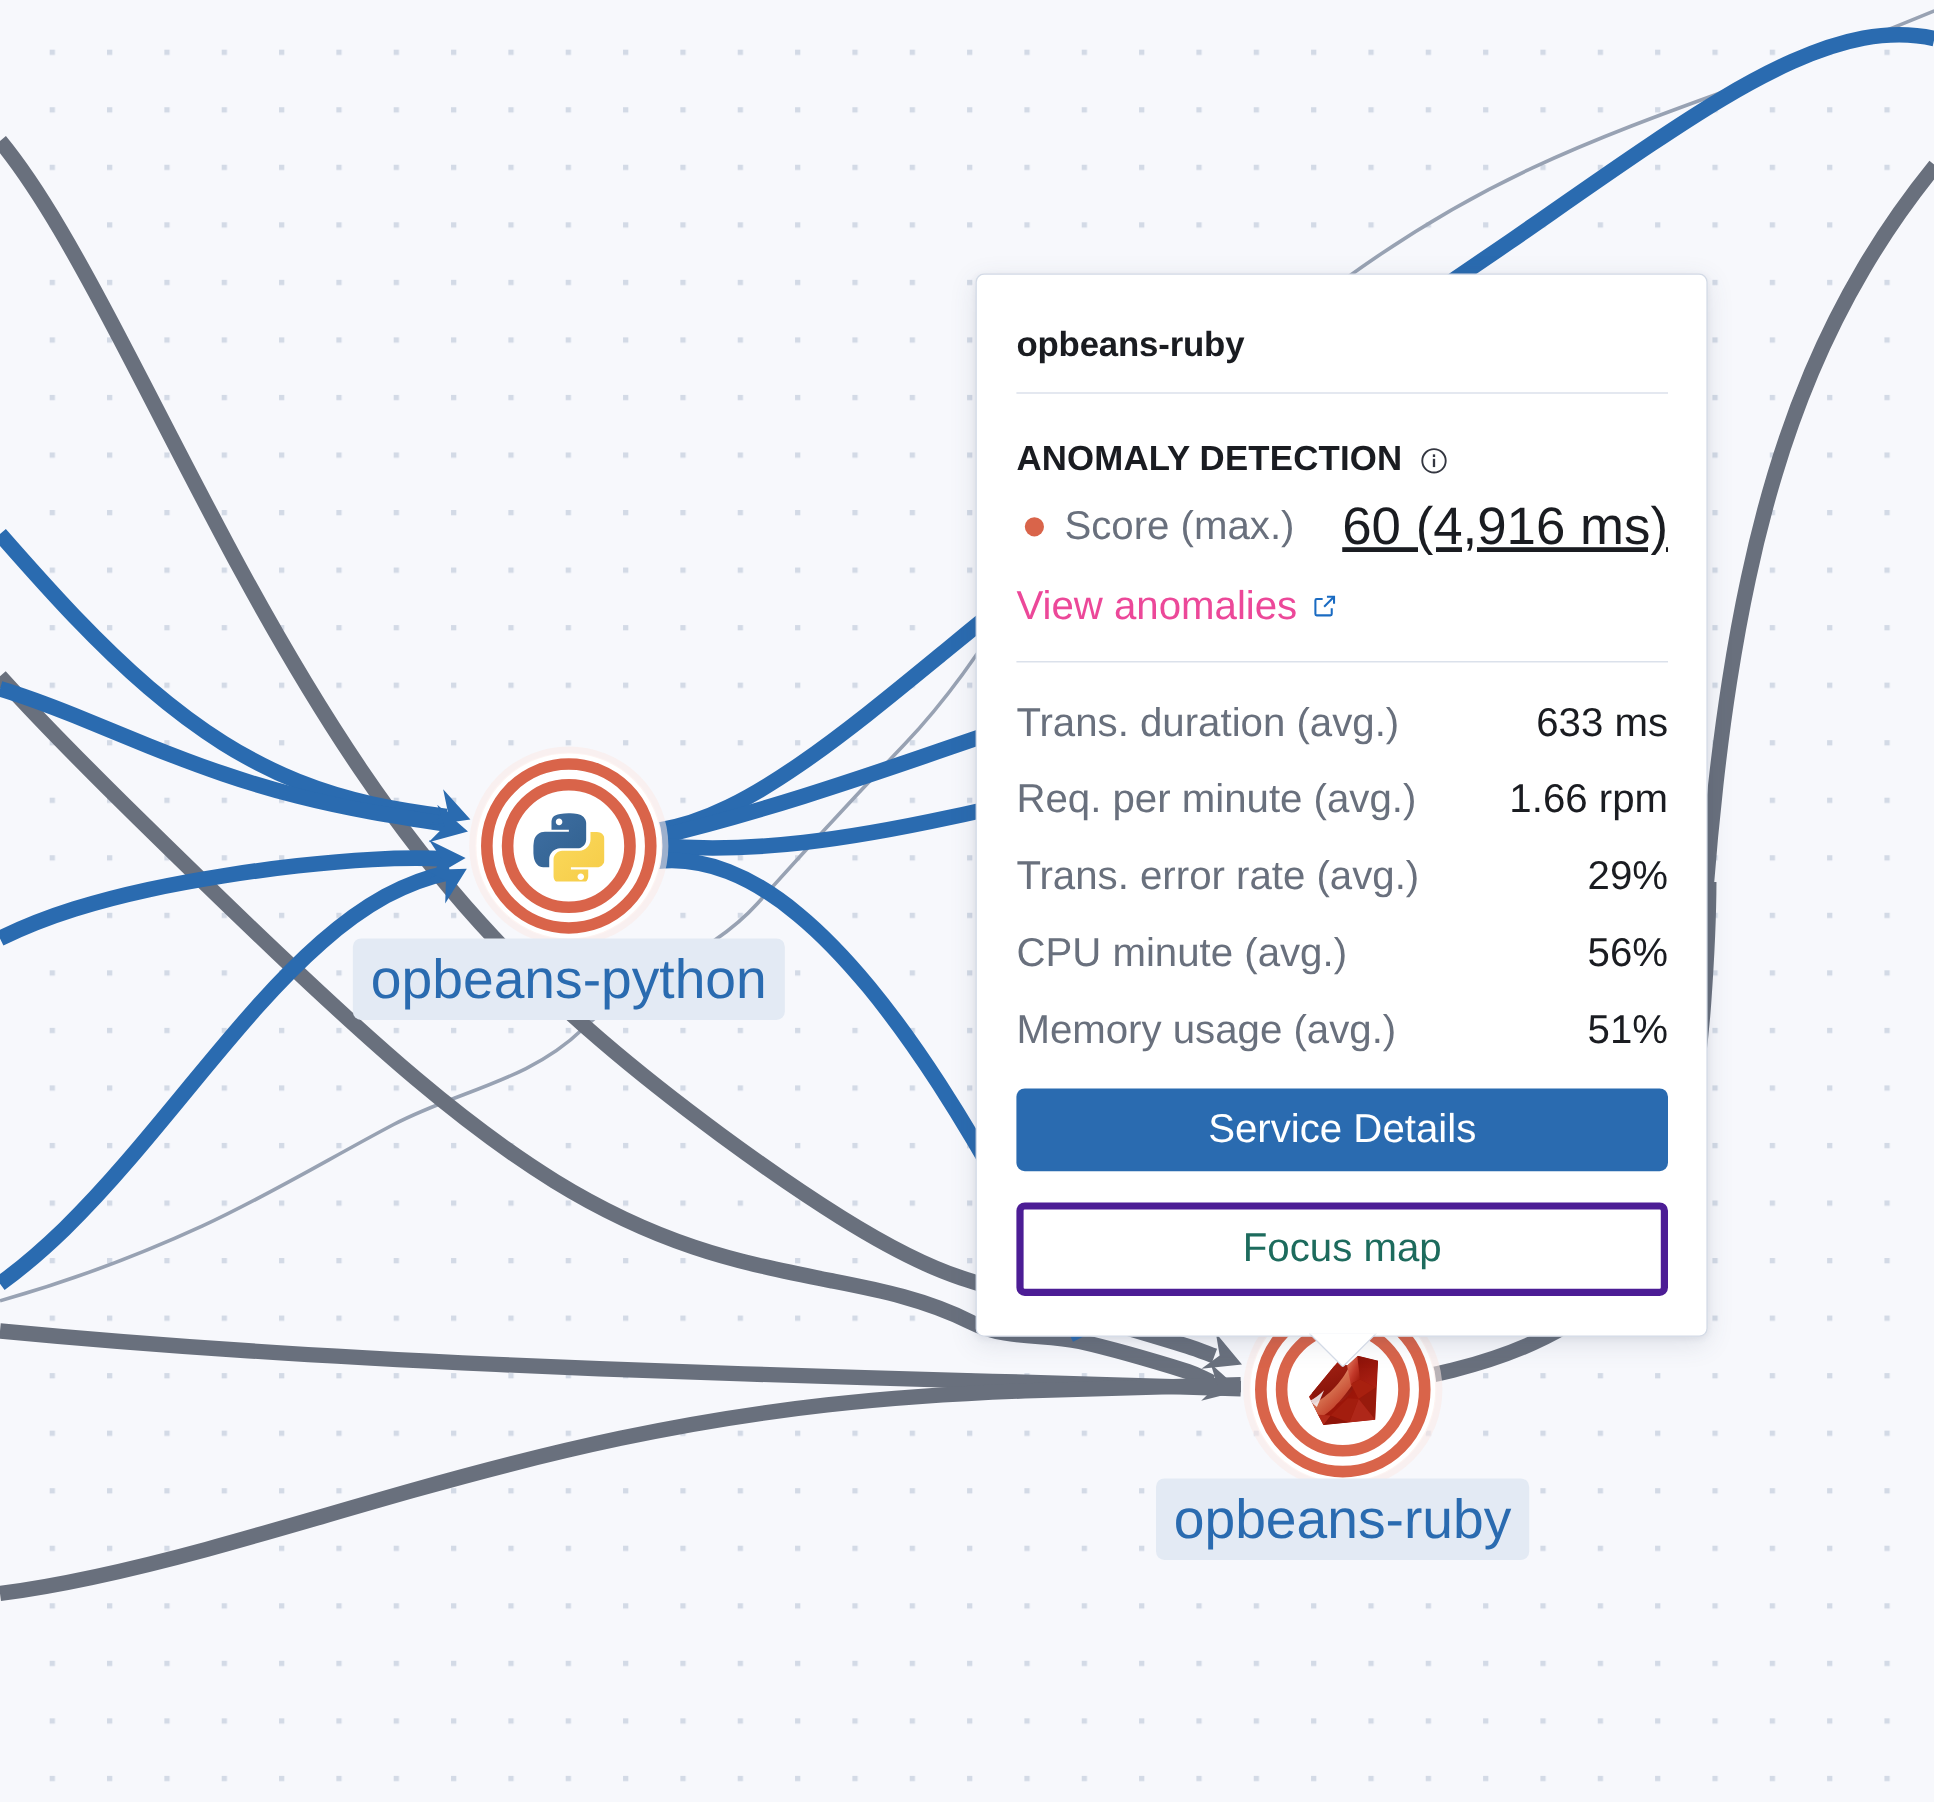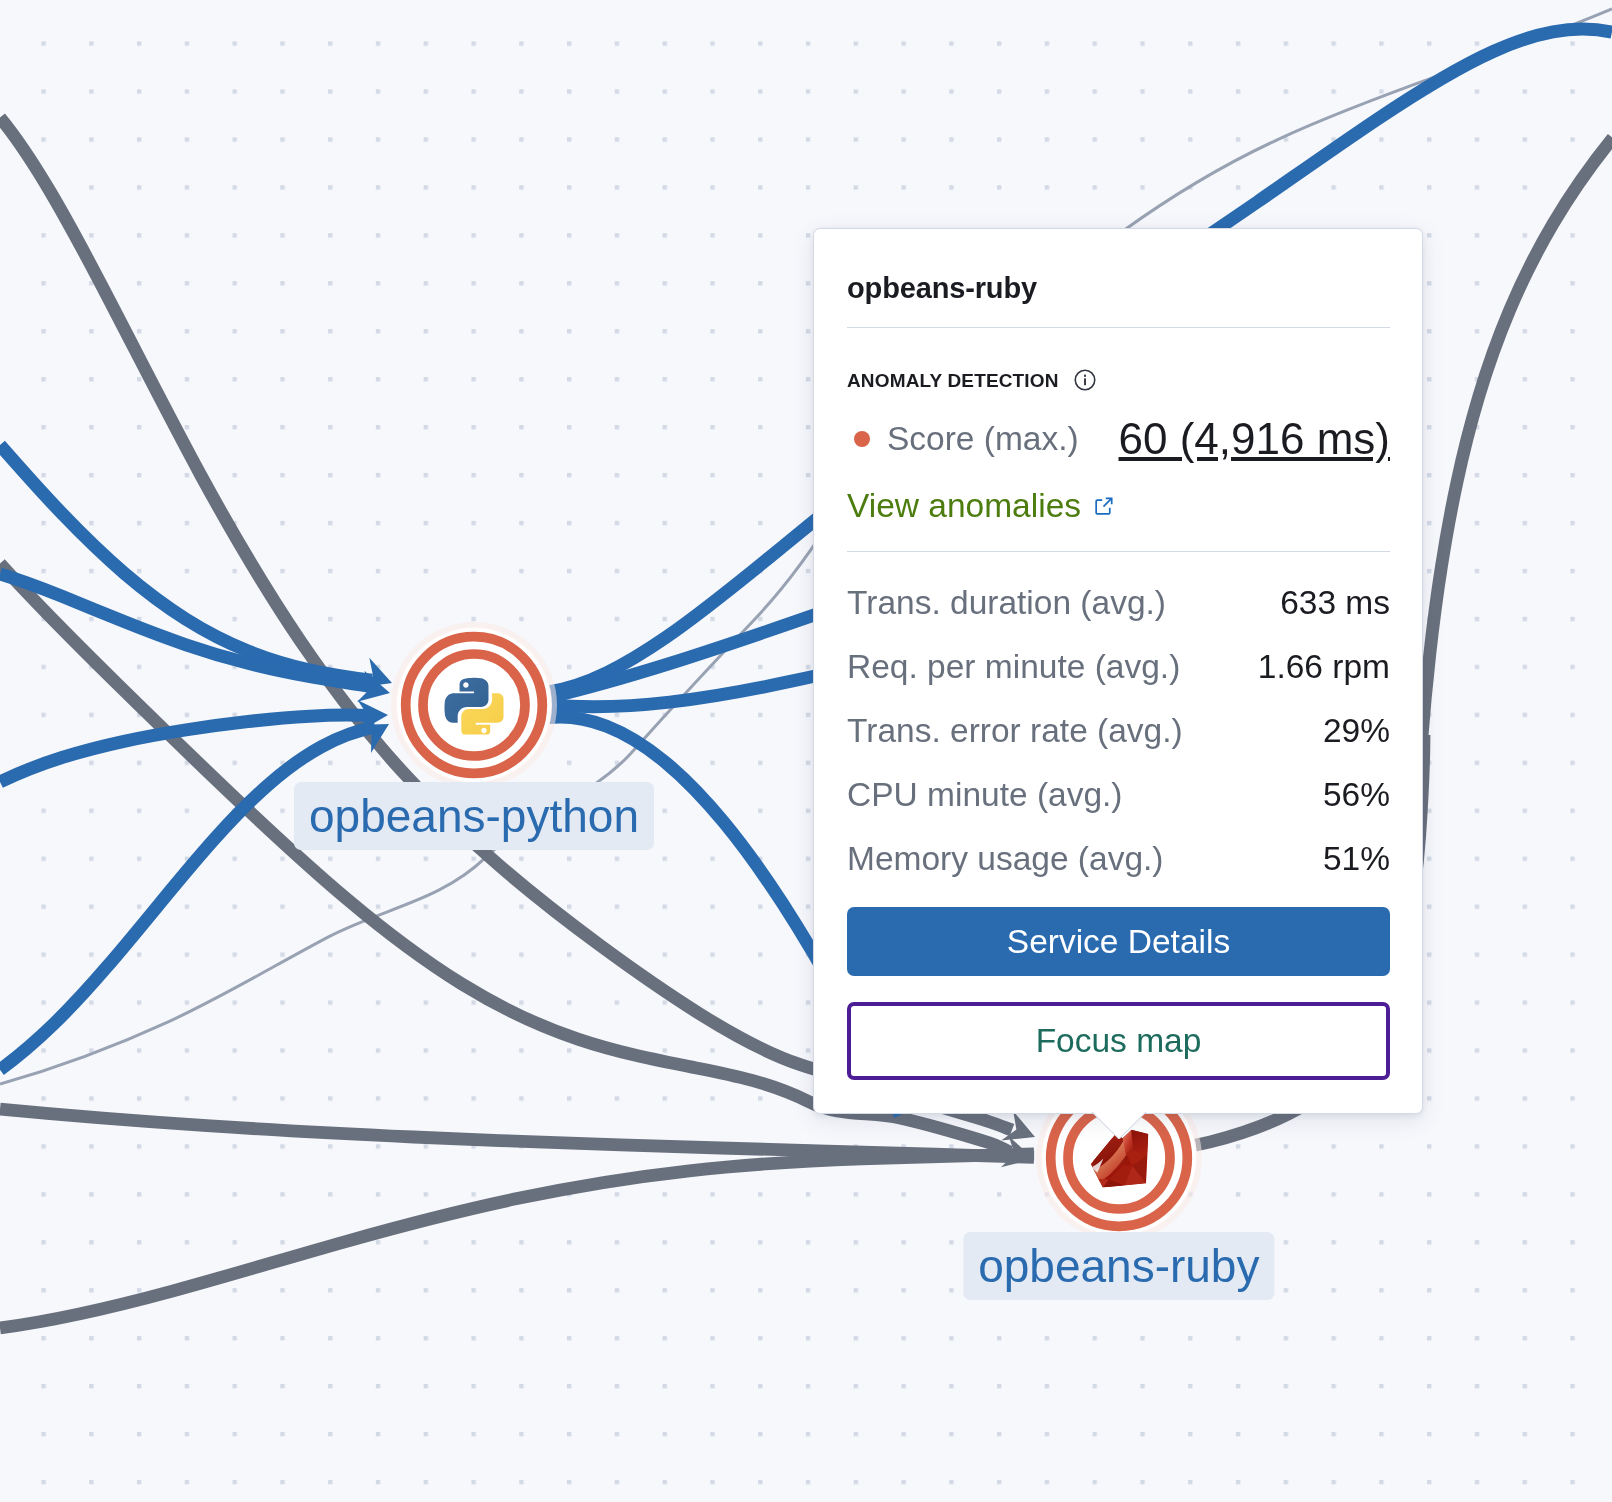--- a/index.html
+++ b/index.html
@@ -32,41 +32,41 @@
     background:#fff;border:1px solid #d3dae6;border-radius:7px;
     box-sizing:border-box;
     box-shadow:0 1.5px 5px rgba(65,78,101,.08), 0 6px 22px rgba(65,78,101,.13);
     z-index:30;}
   #pop-arrow{position:absolute;left:1091px;top:1111px;width:56px;height:28px;z-index:31;}
   .pop-inner{position:absolute;left:33px;top:0;width:543px;}
   .pop-title{position:absolute;top:45px;left:0;font-size:29px;font-weight:700;
     color:#1a1c21;letter-spacing:-.15px;line-height:1;}
   #div-top{position:absolute;top:98px;left:0;width:543px;height:1px;background:#d3dae6;}
   .sec-head{position:absolute;top:140px;left:0;display:flex;align-items:center;gap:15px;}
-  .sec-head-text{font-size:19px;font-weight:700;color:#1a1c21;letter-spacing:.15px;line-height:1;}
+  .sec-head-text{font-size:29px;font-weight:700;color:#1a1c21;letter-spacing:.15px;line-height:1;}
   .info-ic{display:block;line-height:0;}
   .score-row{position:absolute;top:188px;left:0;width:543px;display:flex;align-items:center;}
   .score-dot{width:16.4px;height:16.4px;border-radius:50%;background:#d9644a;
     margin-left:7px;margin-right:16.6px;flex:0 0 auto;}
   .score-label{font-size:33.5px;color:#69707d;line-height:1;}
   .score-val{margin-left:auto;font-size:44px;color:#1a1c21;line-height:1;text-decoration:underline;}
   .view-link{position:absolute;top:260px;left:0;display:flex;align-items:center;gap:12px;
-    font-size:33.5px;color:#4d7c0f;cursor:pointer;line-height:1;}
+    font-size:33.5px;color:#ec4899;cursor:pointer;line-height:1;}
   #div-mid{position:absolute;top:322px;left:0;width:543px;height:1px;background:#d3dae6;}
   #stats{position:absolute;top:341.5px;left:0;width:543px;}
   .stat-row{display:flex;align-items:center;height:64px;}
   .stat-label{font-size:33.5px;color:#69707d;line-height:1;}
   .stat-val{margin-left:auto;font-size:33.5px;color:#1a1c21;line-height:1;}
   .btn-primary{position:absolute;top:678px;left:0;width:543px;height:69px;
     border-radius:7px;background:#2a6bb0;
     color:#fff;font-size:33.5px;display:flex;align-items:center;justify-content:center;
     cursor:pointer;box-sizing:border-box;}
   .btn-secondary{position:absolute;top:773px;left:0;width:543px;height:78px;
     border-radius:7px;background:#fff;
-    border:4px solid #4c1d95;color:#1d6b5d;font-size:33.5px;
+    border:6px solid #4c1d95;color:#1d6b5d;font-size:33.5px;
     display:flex;align-items:center;justify-content:center;cursor:pointer;
     box-sizing:border-box;}
 </style>
 </head>
 <body>
 
 <div id="stage">
   <svg id="grid" width="1612" height="1502">
     <defs>
       <pattern id="dotpat" x="41.4" y="41.4" width="47.78" height="47.95" patternUnits="userSpaceOnUse">

